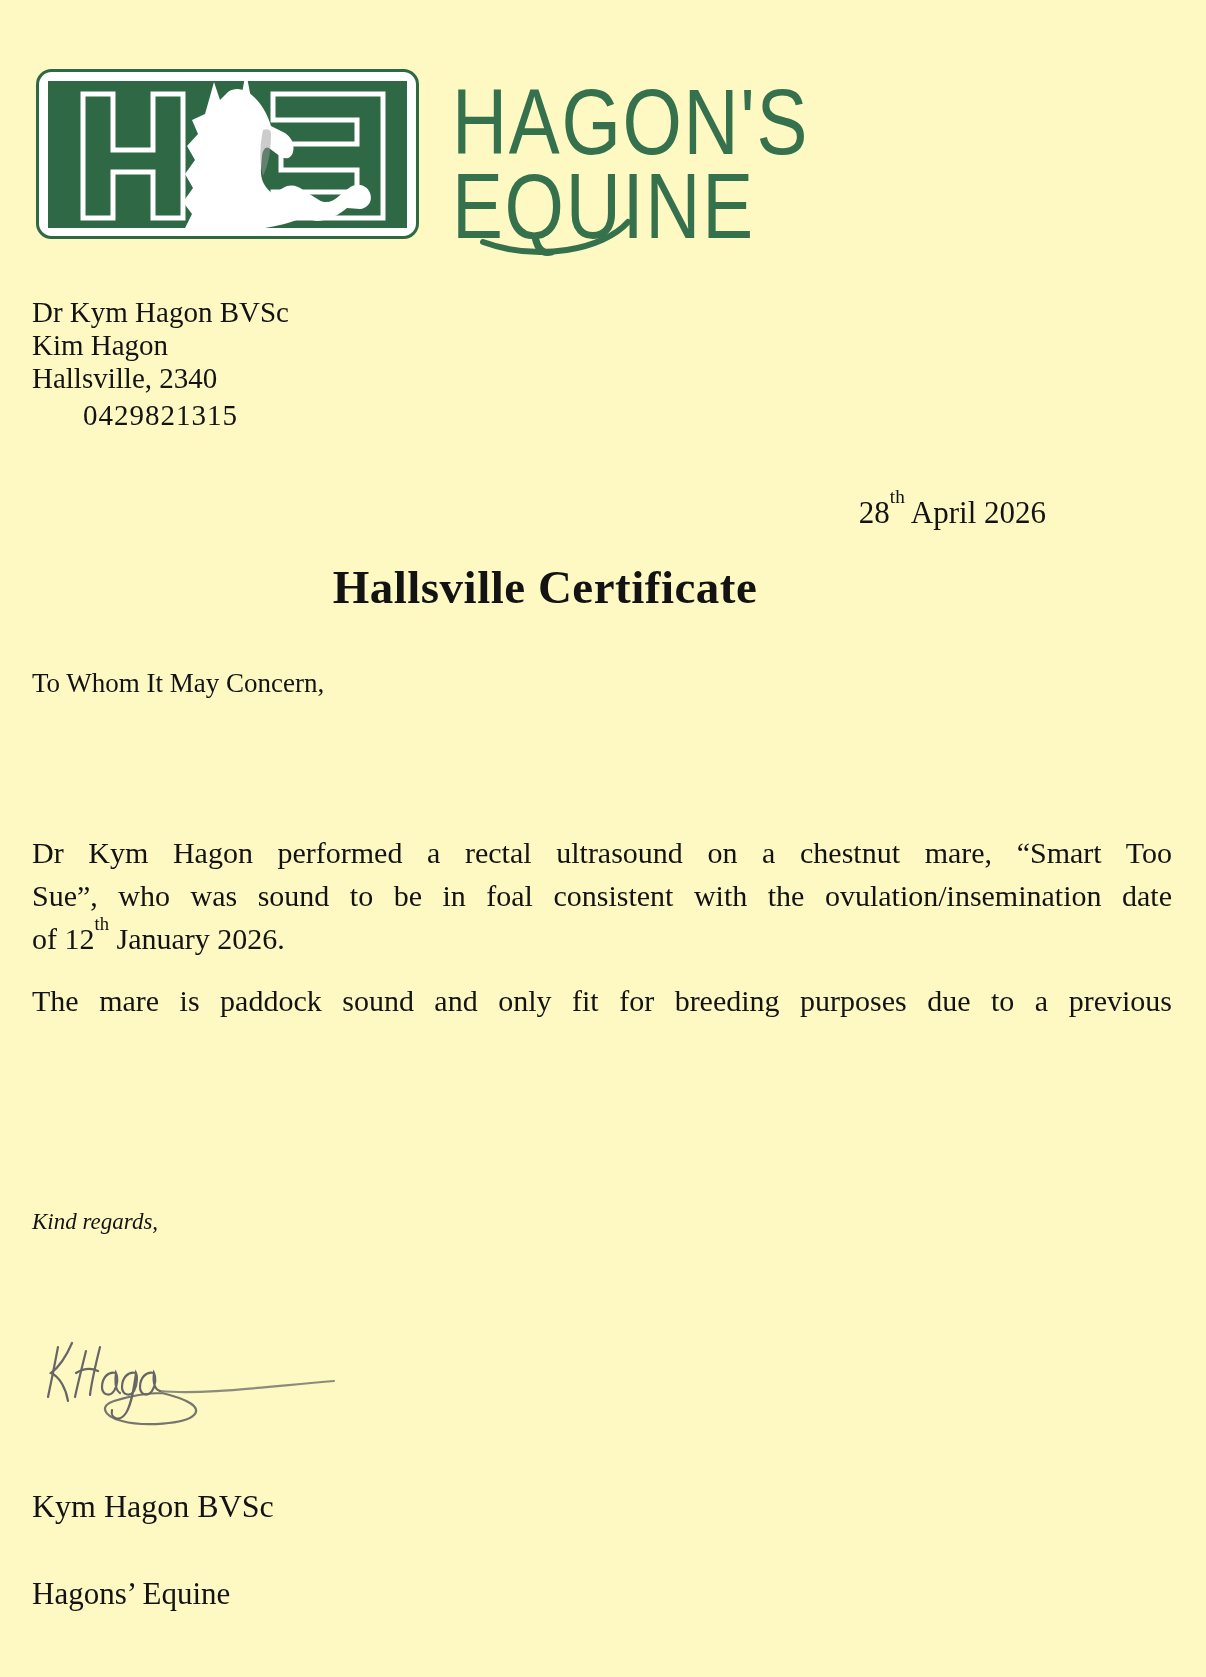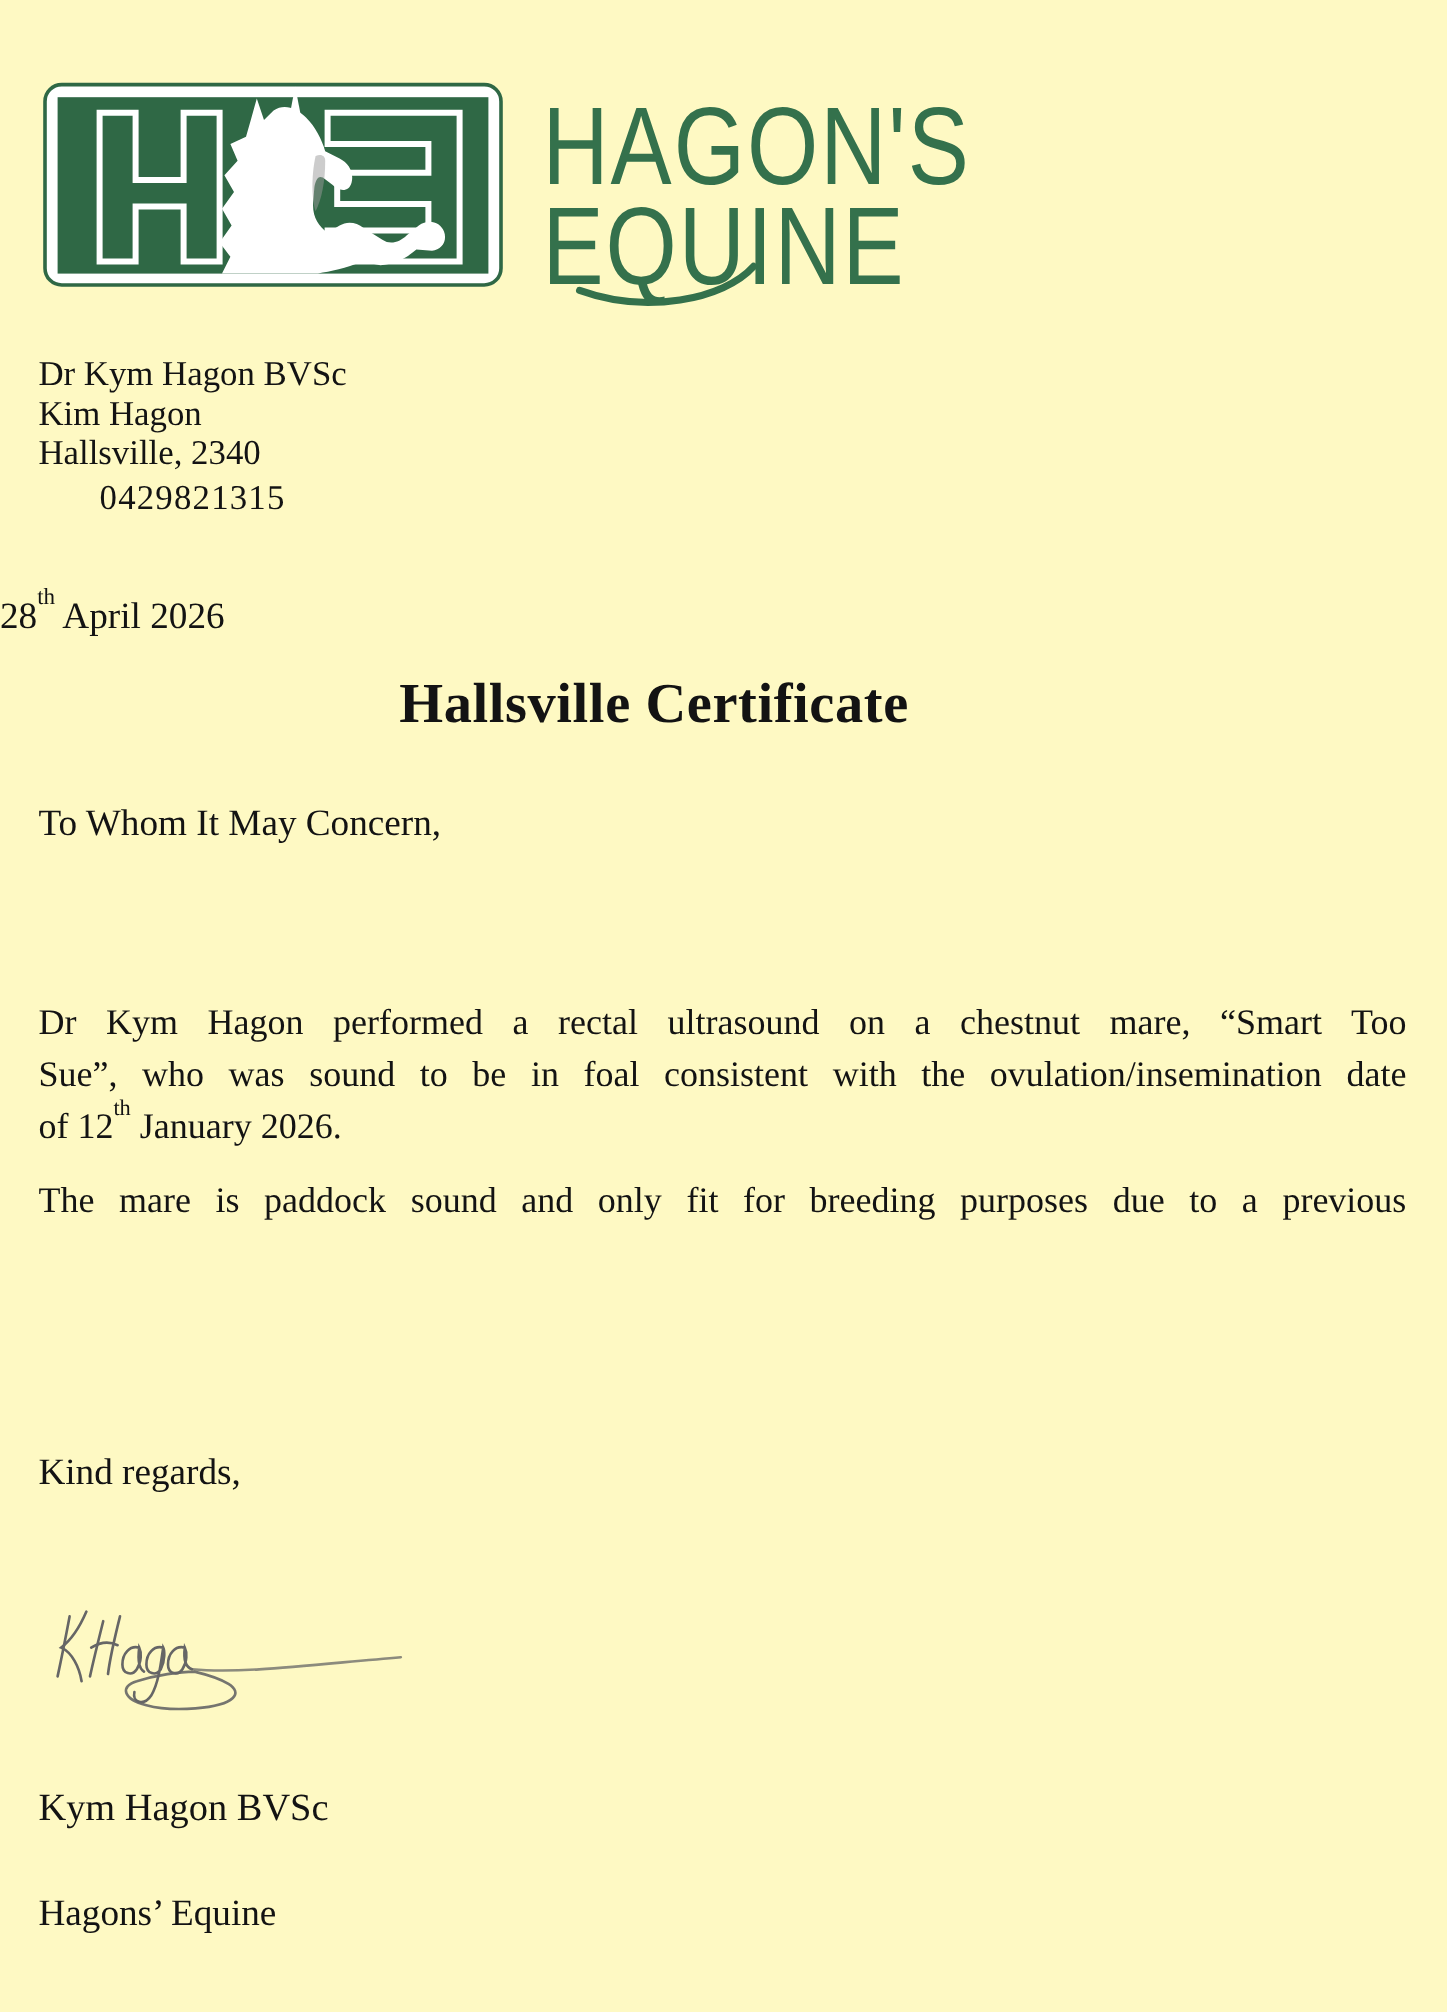--- a/index.html
+++ b/index.html
@@ -21,34 +21,34 @@
     color:#34714c;
     transform:scaleX(0.83);
     transform-origin:left top;
     white-space:nowrap;
   }
   .swash{position:absolute;left:468px;top:218px;}
   
   .sender{position:absolute;left:32px;top:296px;font-size:29px;line-height:33px;}
   .sender .phone{font-size:29px;margin-top:4px;letter-spacing:1px;text-align:center;}
   
-  .date{position:absolute;left:0;top:495px;width:1046px;text-align:left;font-size:31px;}
+  .date{position:absolute;left:0;top:495px;width:1046px;text-align:right;font-size:31px;}
   
   .title{
     position:absolute;left:0;top:560px;width:1090px;
     text-align:center;font-size:47px;font-weight:700;letter-spacing:0.5px;
   }
   
-  .salutation{position:absolute;left:32px;top:668px;font-size:31px;}
+  .salutation{position:absolute;left:32px;top:668px;font-size:27px;}
   .para{position:absolute;left:32px;width:1140px;font-size:30px;line-height:43px;}
   .para1{top:831px;}
   .para2{top:979px;}
   .jline{text-align:justify;text-align-last:justify;}
   sup.ord{font-size:0.62em;position:relative;top:-0.45em;line-height:0;}
-  .closing{position:absolute;left:32px;top:1209px;font-size:31px;}
+  .closing{position:absolute;left:32px;top:1209px;font-size:23px;font-style:italic;}
   
   .signature{position:absolute;left:42px;top:1335px;}
   .sig-name{position:absolute;left:32px;top:1488px;font-size:32px;}
   .sig-org{position:absolute;left:32px;top:1576px;font-size:31px;}
 </style>
 </head>
 <body>
 
 <div class="page">
 

